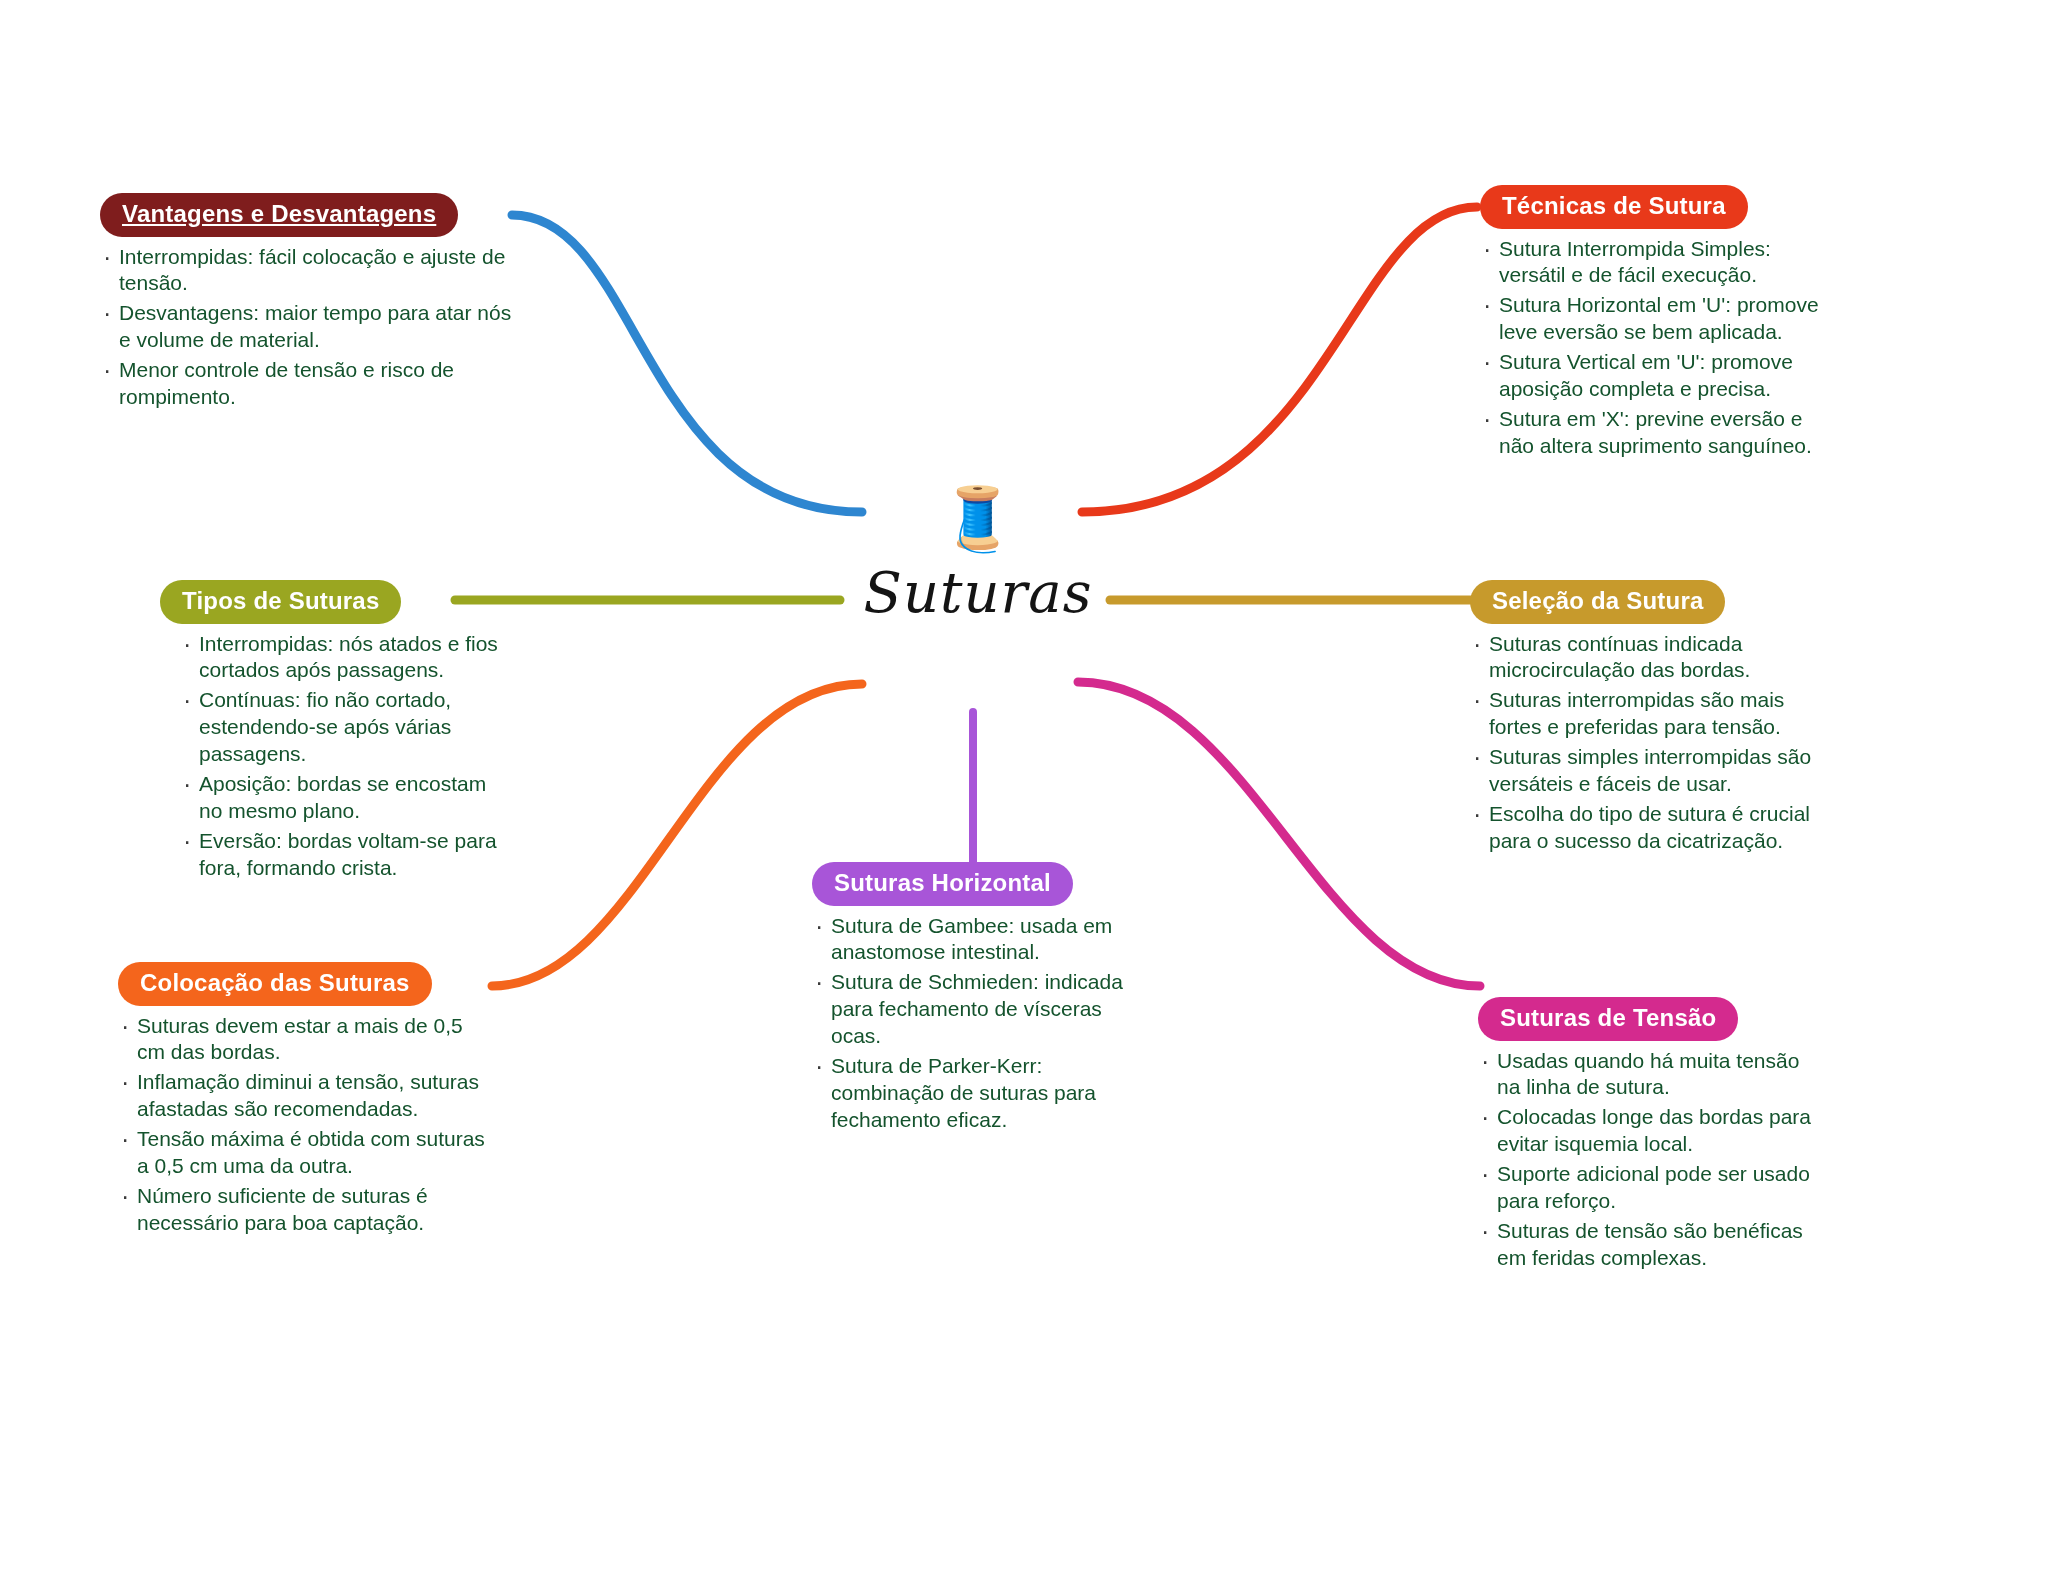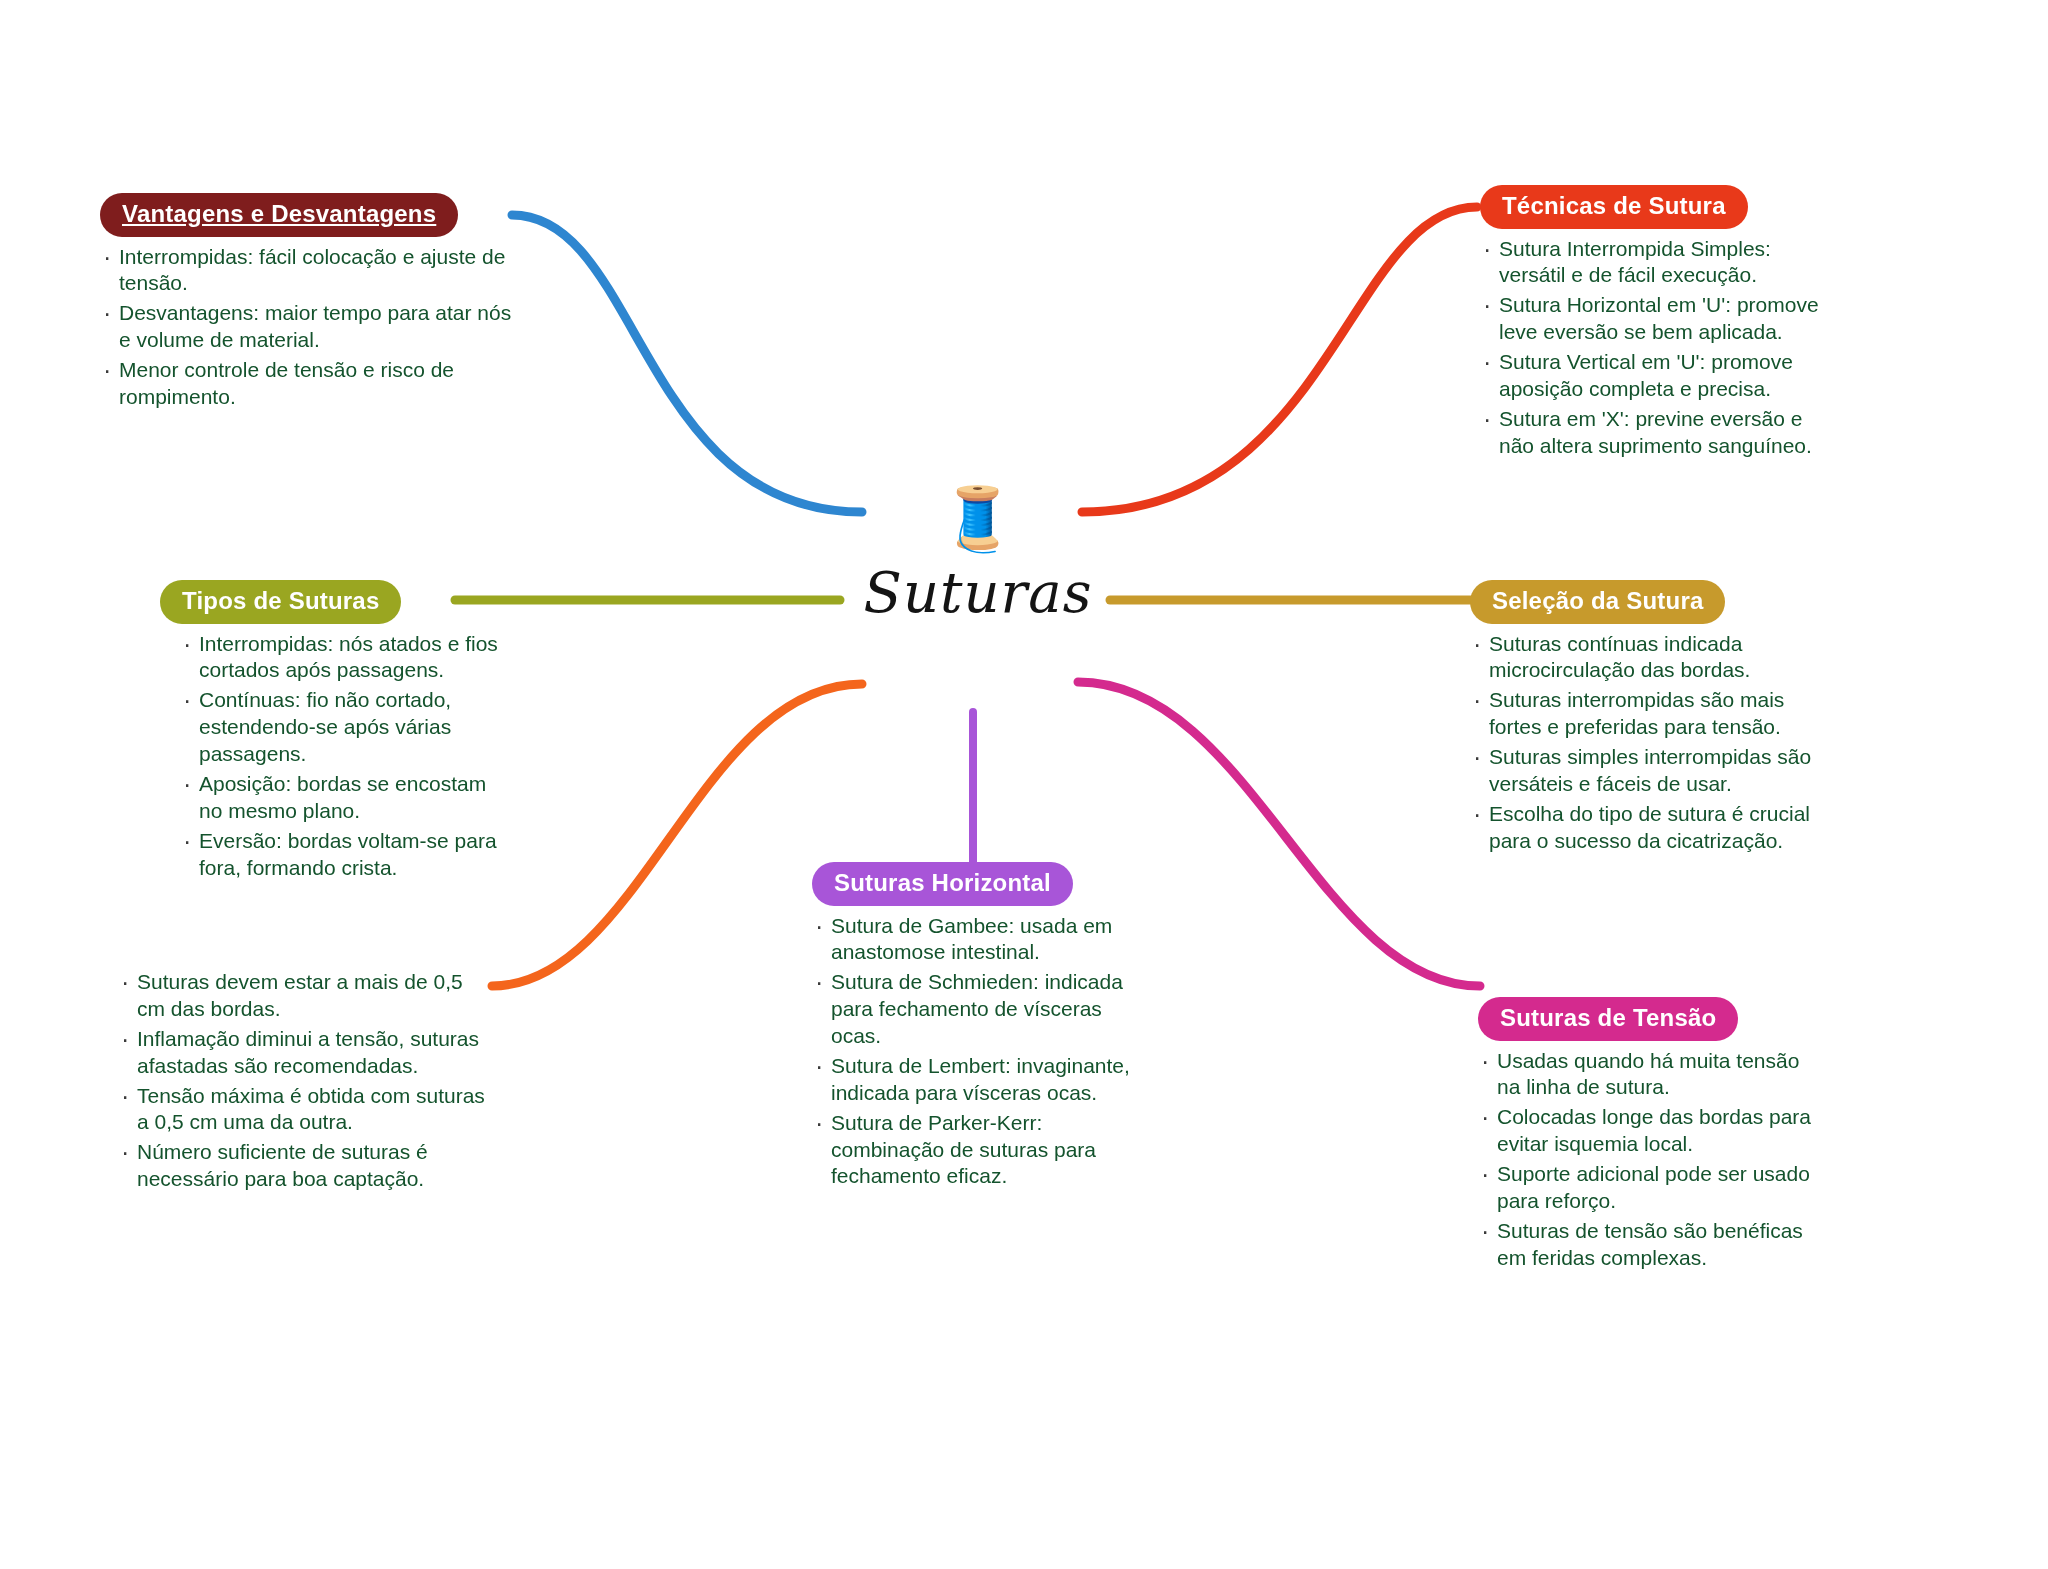--- a/index.html
+++ b/index.html
@@ -169,34 +169,34 @@
     <span class="badge" style="background-color: rgb(199, 154, 44);">Seleção da Sutura</span>
     <ul class="bullets">
       <li>Suturas contínuas indicada microcirculação das bordas.</li>
       <li>Suturas interrompidas são mais fortes e preferidas para tensão.</li>
       <li>Suturas simples interrompidas são versáteis e fáceis de usar.</li>
       <li>Escolha do tipo de sutura é crucial para o sucesso da cicatrização.</li>
     </ul>
   </div>
 
   <div class="branch" id="branch-colocacao">
+    <span class="badge" style="background-color: rgb(244, 101, 28);">Colocação das Suturas</span>
     <ul class="bullets">
       <li>Suturas devem estar a mais de 0,5 cm das bordas.</li>
       <li>Inflamação diminui a tensão, suturas afastadas são recomendadas.</li>
       <li>Tensão máxima é obtida com suturas a 0,5 cm uma da outra.</li>
       <li>Número suficiente de suturas é necessário para boa captação.</li>
     </ul>
   </div>
 
   <div class="branch" id="branch-viscerais">
     <span class="badge" style="background-color: rgb(168, 85, 216);">Suturas Horizontal</span>
     <ul class="bullets">
       <li>Sutura de Gambee: usada em anastomose intestinal.</li>
       <li>Sutura de Schmieden: indicada para fechamento de vísceras ocas.</li>
-      <li>Sutura de Lembert: invaginante, indicada para vísceras ocas.</li>
       <li>Sutura de Parker-Kerr: combinação de suturas para fechamento eficaz.</li>
     </ul>
   </div>
 
   <div class="branch" id="branch-tensao">
     <span class="badge" style="background-color: rgb(212, 42, 142);">Suturas de Tensão</span>
     <ul class="bullets">
       <li>Usadas quando há muita tensão na linha de sutura.</li>
       <li>Colocadas longe das bordas para evitar isquemia local.</li>
       <li>Suporte adicional pode ser usado para reforço.</li>

